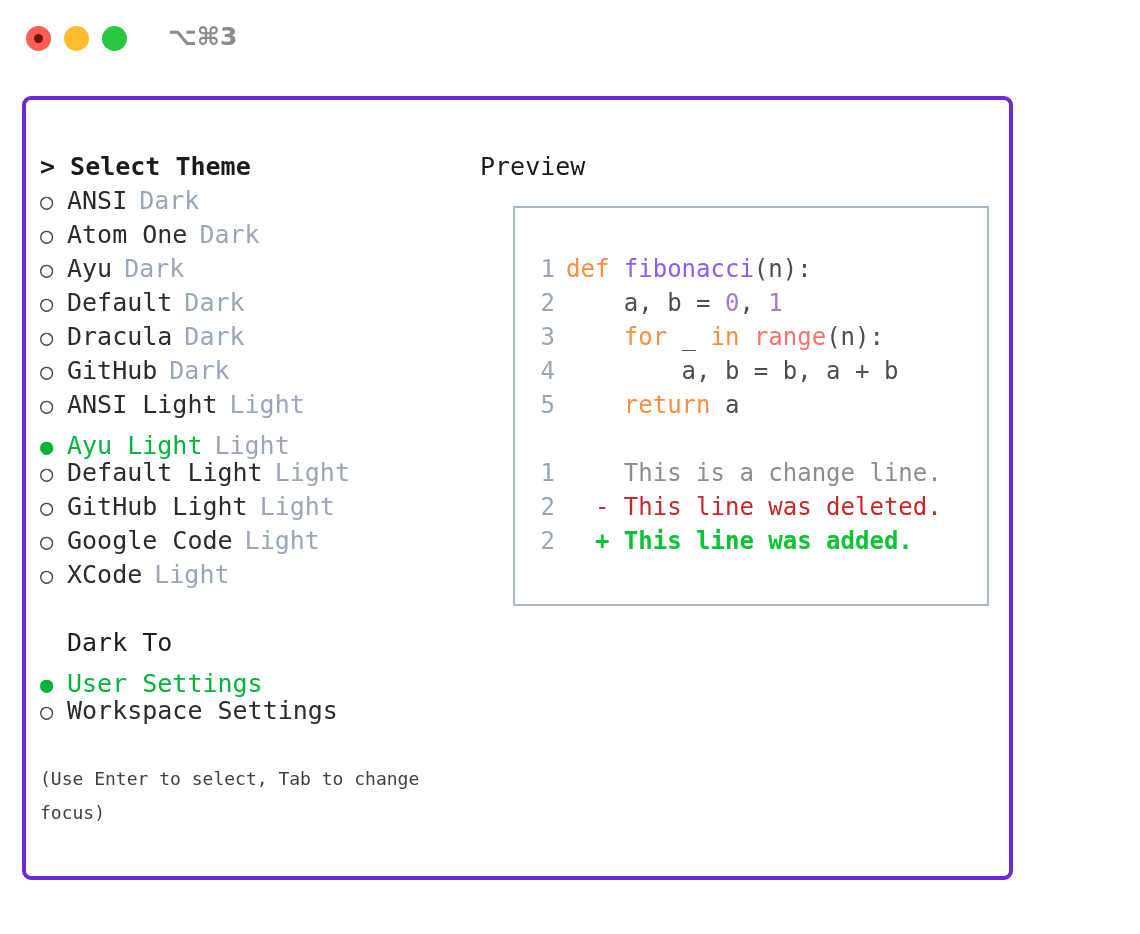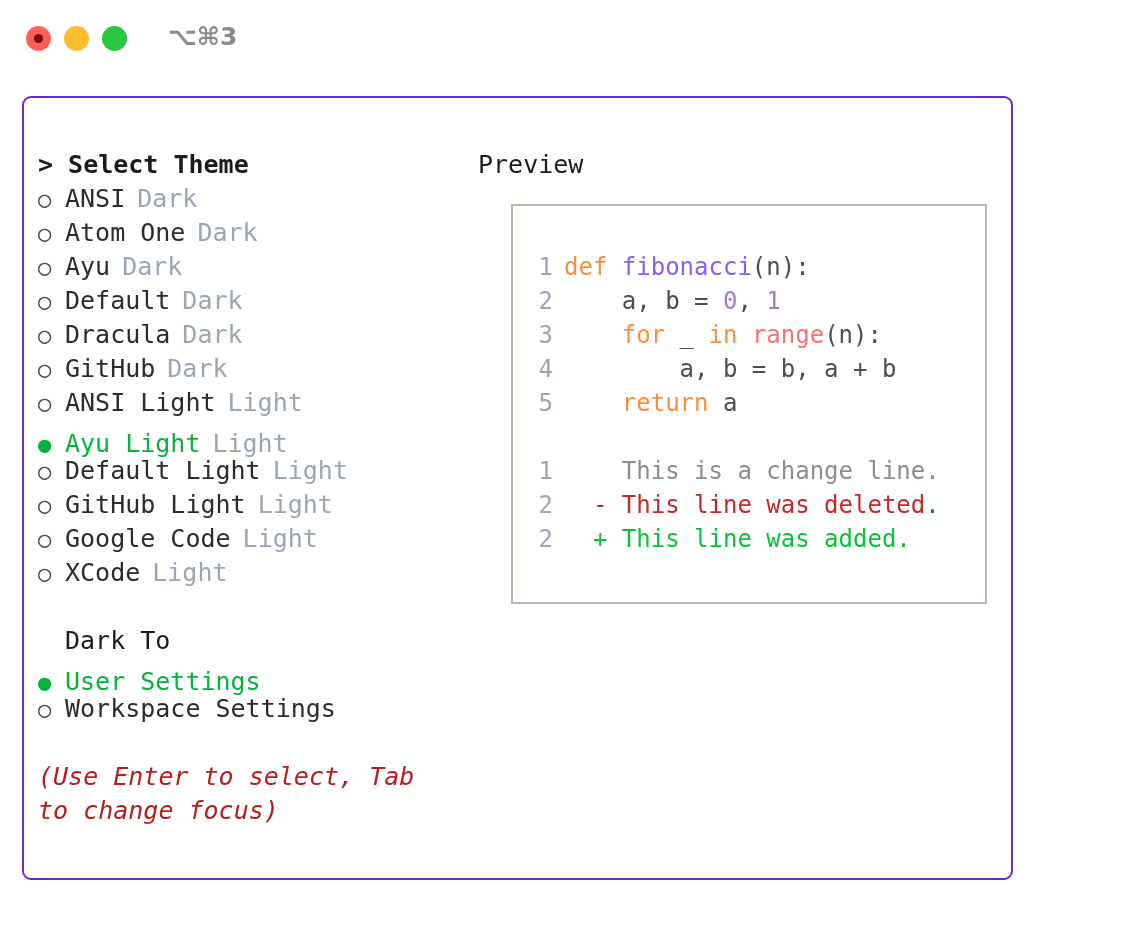--- a/index.html
+++ b/index.html
@@ -67,21 +67,21 @@
     white-space: pre;
   }
 
   
   .dialog {
     position: absolute;
     left: 22px;
     top: 96px;
     width: 991px;
     height: 784px;
-    border: 2px solid #6d28d9;
+    border: 4px solid #6d28d9;
     border-radius: 9px;
     box-sizing: border-box;
     background: #ffffff;
   }
 
   
   .left-col {
     position: absolute;
     left: 14px;
     top: 50px;
@@ -134,26 +134,25 @@
     line-height: 34px;
     color: #1b1b1b;
     white-space: pre;
   }
   .section-label .marker { color: transparent; }
 
   .spacer-lg { height: 34px; }
 
   .hint {
     margin-top: 34px;
-    font-size: 25px;
-    line-height: 34px;
-    color: #b91c1c;
+    font-size: 18px;
+    line-height: 34px;
+    color: #404040;
     width: 410px;
     word-spacing: 0px;
-    font-style: italic;
   }
 
   
   .preview-box {
     position: absolute;
     left: 33px;
     top: 56px;
     width: 476px;
     height: 400px;
     border: 2px solid #aeb7c4;
@@ -178,21 +177,21 @@
 
   .tok-kw   { color: #fa8d3e; }
   .tok-fn   { color: #8b5cf6; }
   .tok-num  { color: #a37acc; }
   .tok-bi   { color: #f87070; }
   .tok-pl   { color: #4d4d4d; }
 
   .diff-gap { height: 34px; }
   .diff-ctx { color: #8c8c8c; }
   .diff-del { color: #c62828; }
-  .diff-add { color: #0ac236; }
+  .diff-add { color: #0ac236; font-weight: bold; }
 </style>
 </head>
 <body>
 
 <div class="window">
 
   <div class="titlebar">
     <div class="dots">
       <span class="dot dot-red"></span>
       <span class="dot dot-yellow"></span>

